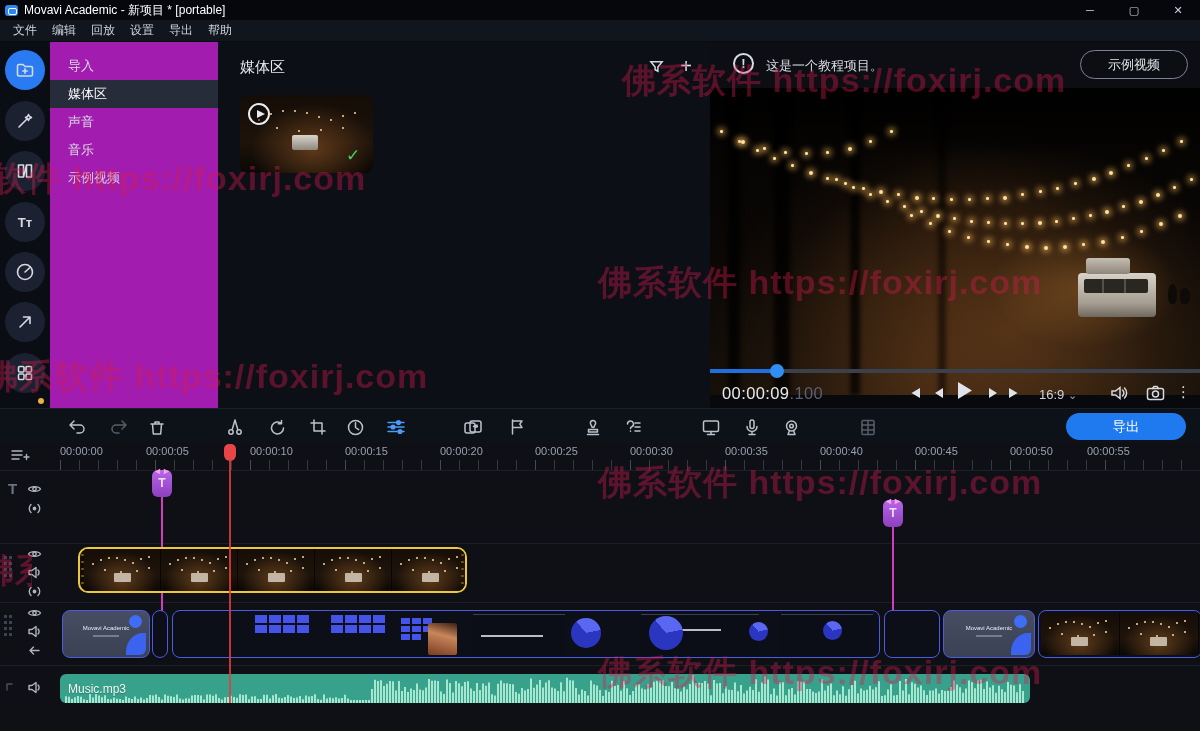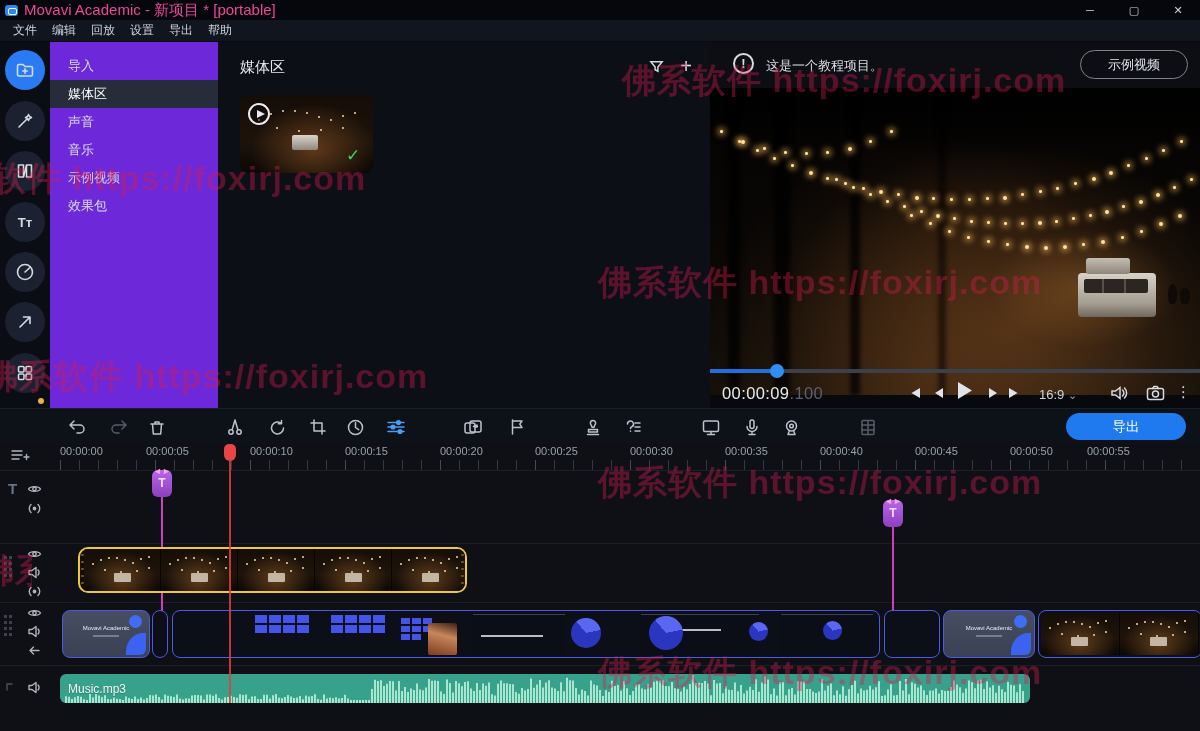--- a/index.html
+++ b/index.html
@@ -4,38 +4,38 @@
 <style>
   * { margin:0; padding:0; box-sizing:border-box; }
   html,body { width:1200px; height:731px; overflow:hidden; background:#000; }
   body { font-family:"Liberation Sans","DejaVu Sans",sans-serif; color:#d9dde4; }
   #app { position:relative; width:1200px; height:731px; background:#0e1016; overflow:hidden; }
 
   
   .titlebar { position:absolute; left:0; top:0; width:1200px; height:20px; background:#05070c; display:flex; align-items:center; }
   .app-ico { width:13px; height:11px; margin:0 6px 0 5px; border-radius:3px; background:#2f86f0; position:relative; }
   .app-ico::after { content:""; position:absolute; left:3px; top:3px; width:7px; height:5px; border:1px solid #fff; border-radius:2px; }
-  .title-text { font-size:15px; color:#ec4899; }
+  .title-text { font-size:12px; color:#ffffff; }
   .win-controls { margin-left:auto; display:flex; height:20px; }
   .win-btn { width:44px; height:20px; display:flex; align-items:center; justify-content:center; font-size:11px; color:#cfd4dc; }
 
   
   .menubar { position:absolute; left:0; top:20px; width:1200px; height:22px; background:#11151e; display:flex; align-items:center; gap:15px; padding-left:13px; border-bottom:1px solid #070a10; }
   .menu-item { font-size:12px; color:#ced3db; }
 
   
   .rail { position:absolute; left:0; top:42px; width:50px; height:366px; background:#0a0d14; }
   .rail-btn { position:absolute; left:5px; width:40px; height:40px; border-radius:50%; background:#1b2130; display:flex; align-items:center; justify-content:center; }
   .rail-btn.active { background:#2a7bf2; }
   .rail-btn svg { stroke:#d5d9e0; fill:none; stroke-width:1.6; stroke-linecap:round; stroke-linejoin:round; }
   .rail-tt { font-size:13px; font-weight:bold; color:#d5d9e0; letter-spacing:0; }
   .rail-dot { position:absolute; width:6px; height:6px; border-radius:50%; background:#e8b33c; left:38px; top:356px; }
 
   
-  .categories { position:absolute; left:50px; top:42px; width:168px; height:366px; background:#6d28d9; padding-top:10px; }
+  .categories { position:absolute; left:50px; top:42px; width:168px; height:366px; background:#a21caf; padding-top:10px; }
   .cat-row { height:28px; display:flex; align-items:center; padding-left:18px; font-size:13px; color:#d8dce3; }
   .cat-row.selected { background:#272c3a; color:#fff; }
 
   
   .media-panel { position:absolute; left:218px; top:42px; width:492px; height:366px; background:#0c0f15; }
   .media-title { position:absolute; left:22px; top:16px; font-size:15px; color:#e8eaee; }
   .mp-actions { position:absolute; right:18px; top:16px; display:flex; gap:16px; align-items:center; }
   .mp-actions svg { stroke:#d5d9e0; fill:none; stroke-width:1.6; }
   .plus-glyph { font-size:20px; color:#dfe3ea; line-height:16px; }
   .media-thumb { position:absolute; left:22px; top:53px; width:133px; height:78px; border-radius:8px; overflow:hidden;
@@ -213,21 +213,20 @@
     </div>
     <div class="rail-dot"></div>
   </div>
 
   <div class="categories">
     <div class="cat-row">导入</div>
     <div class="cat-row selected">媒体区</div>
     <div class="cat-row">声音</div>
     <div class="cat-row">音乐</div>
     <div class="cat-row">示例视频</div>
-    <div class="cat-row">效果包</div>
   </div>
 
   <div class="media-panel">
     <div class="media-title">媒体区</div>
     <div class="mp-actions">
       <svg width="15" height="15" viewBox="0 0 16 16">
           <path d="M2 3 h12 L9.5 8.5 V13 l-3 -1.5 V8.5 z"></path>
         </svg>
       <span class="plus-glyph">+</span>
     </div>

